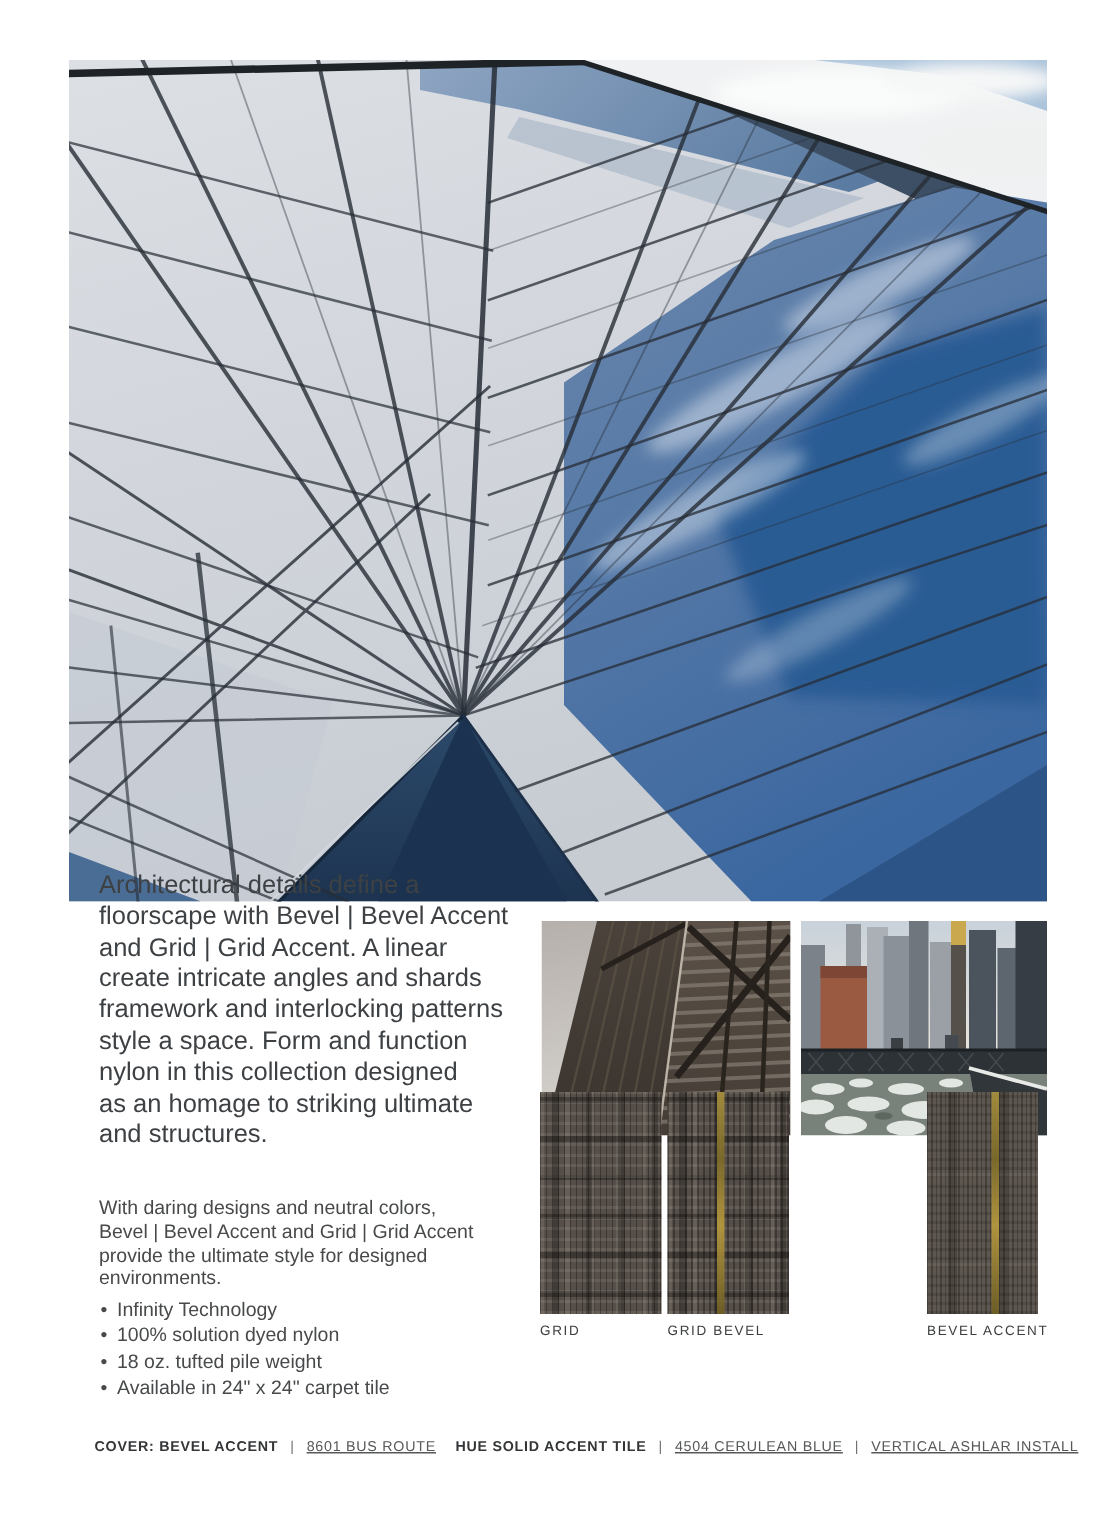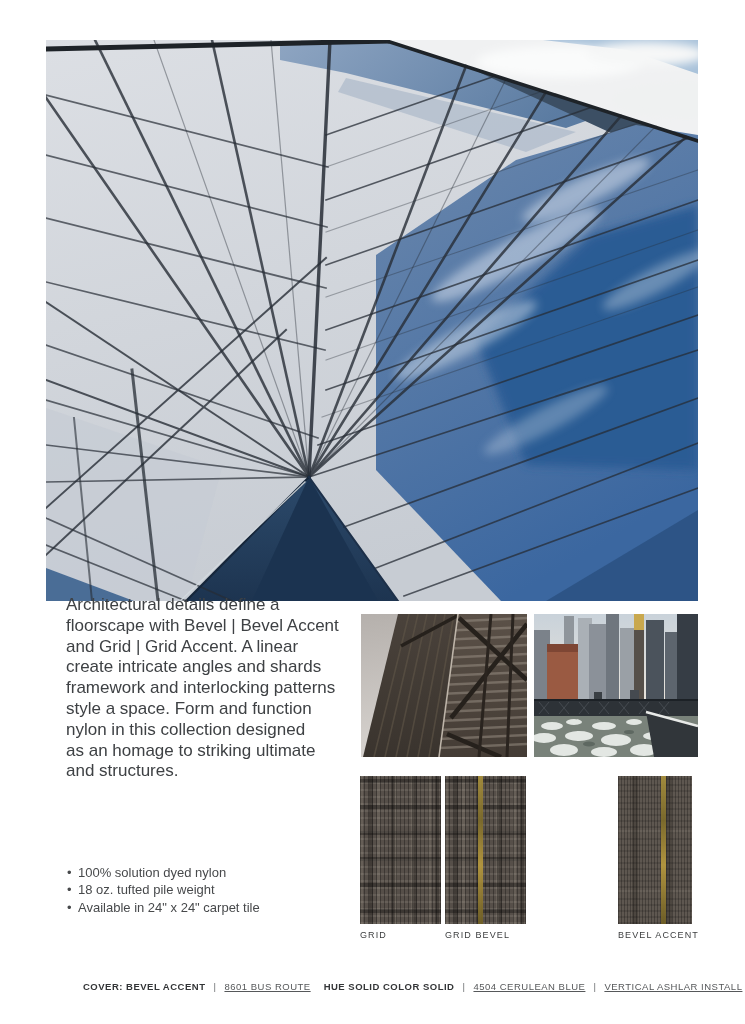--- a/index.html
+++ b/index.html
@@ -1,54 +1,54 @@
 <!DOCTYPE html>
 <html><head>
 <meta charset="utf-8">
 <style>
   html,body{margin:0;padding:0;background:#ffffff;}
   .page{position:relative;width:745px;height:1024px;background:#ffffff;overflow:hidden;
         font-family:"Liberation Sans","DejaVu Sans",sans-serif;}
   .hero{position:absolute;left:46px;top:40px;width:652px;height:561px;}
   .hero svg{display:block;width:100%;height:100%;}
-  .intro{position:absolute;left:66px;top:595px;width:302px;font-size:17px;line-height:20.8px;
+  .intro{position:absolute;left:66px;top:580px;width:302px;font-size:17px;line-height:20.8px;
          color:#3e4144;font-weight:400;}
   .intro div{white-space:nowrap;}
   .bodytext{position:absolute;left:66px;top:797px;width:302px;font-size:13px;line-height:15.8px;
          color:#47494b;}
   .bodytext div{white-space:nowrap;}
   .features{position:absolute;left:66px;top:864px;width:302px;font-size:13px;line-height:17.4px;
          color:#47494b;}
   .feature{position:relative;padding-left:12px;white-space:nowrap;}
   .feature::before{content:"\2022";position:absolute;left:1px;top:0;color:#47494b;}
   .photo{position:absolute;top:614px;height:143px;}
   .photo svg{display:block;width:100%;height:100%;}
   .photo-building{left:361px;width:166px;}
   .photo-skyline{left:534px;width:164px;}
-  .swatch{position:absolute;top:776px;}
+  .swatch{position:absolute;top:728px;}
   .sw1{left:360px;width:81px;} .sw2{left:445px;width:81px;}
   .sw3{left:535px;width:79px;} .sw4{left:618px;width:74px;}
   .swatch .img{position:relative;width:100%;height:148px;overflow:hidden;}
   .tex-grid{background-color:#564f49;background-image:
     repeating-linear-gradient(90deg,rgba(0,0,0,.30) 0 1px,transparent 1px 4px),
     repeating-linear-gradient(90deg,transparent 0 9px,rgba(10,8,6,.28) 9px 13px,transparent 13px 22px),
     repeating-linear-gradient(0deg,rgba(235,228,214,.10) 0 2px,transparent 2px 7px),
     repeating-linear-gradient(0deg,transparent 0 11px,rgba(0,0,0,.30) 11px 15px,transparent 15px 26px),
     repeating-linear-gradient(90deg,rgba(196,186,168,.14) 0 3px,transparent 3px 17px);}
   .tex-bevel{background-color:#5e5750;background-image:
     repeating-linear-gradient(90deg,rgba(0,0,0,.26) 0 1px,transparent 1px 3px),
     repeating-linear-gradient(0deg,rgba(0,0,0,.13) 0 2px,transparent 2px 6px),
     repeating-linear-gradient(90deg,transparent 0 14px,rgba(25,21,16,.25) 14px 20px,transparent 20px 34px),
     repeating-linear-gradient(0deg,transparent 0 30px,rgba(222,212,196,.08) 30px 34px,transparent 34px 60px);}
   .stripe{position:absolute;top:0;bottom:0;width:5px;
     background:linear-gradient(180deg,#a8903c,#7d6b2a 30%,#b89a3e 60%,#6e5e24);opacity:.92;}
   .stripe-ga{left:41%;} .stripe-ba{left:58%;}
   .swatch .label{margin-top:6px;font-size:9px;letter-spacing:1.1px;color:#3b3d3e;white-space:nowrap;}
-  .footer{position:absolute;left:63px;top:981px;width:660px;display:flex;align-items:center;
-          font-size:9.5px;letter-spacing:.5px;white-space:nowrap;margin-left:20px;}
+  .footer{position:absolute;left:63px;top:959px;width:660px;display:flex;align-items:center;
+          font-size:9.5px;letter-spacing:.5px;white-space:nowrap;}
   .fpart{margin-right:8px;}
   .f-bold{color:#333537;font-weight:700;}
   .f-reg{color:#56585a;font-weight:400;text-decoration:underline;}
   .f-sep{color:#6e7173;font-weight:400;}
   .ml6{margin-left:5px;}
 </style>
 </head>
 <body>
 
 <div class="page">
@@ -182,22 +182,29 @@
       <div>floorscape with Bevel | Bevel Accent</div>
       <div>and Grid | Grid Accent. A linear</div>
       <div>create intricate angles and shards</div>
       <div>framework and interlocking patterns</div>
       <div>style a space. Form and function</div>
       <div>nylon in this collection designed</div>
       <div>as an homage to striking ultimate</div>
       <div>and structures.</div>
     </div>
 
+  <div class="bodytext">
+      <div>With daring designs and neutral colors,</div>
+      <div>Bevel | Bevel Accent and Grid | Grid Accent</div>
+      <div>provide the ultimate style for designed</div>
+      <div>environments.</div>
+    </div>
 
   <div class="features">
+      <div class="feature">Infinity Technology</div>
       <div class="feature">100% solution dyed nylon</div>
       <div class="feature">18 oz. tufted pile weight</div>
       <div class="feature">Available in 24" x 24" carpet tile</div>
     </div>
 
   <div class="photo photo-building">
     <svg viewBox="0 0 166 143" preserveAspectRatio="none">
       <defs>
         <linearGradient id="gSky2" x1="0" y1="0" x2="0.2" y2="1">
           <stop offset="0" stop-color="#b5b0ac"></stop>
@@ -348,20 +355,20 @@
     <div class="img tex-bevel">
       <div class="stripe stripe-ba"></div>
     </div>
     <div class="label">BEVEL ACCENT</div>
   </div>
 
   <div class="footer">
     <span class="fpart f-bold">COVER: BEVEL ACCENT</span>
     <span class="fpart f-sep">|</span>
     <span class="fpart f-reg">8601 BUS ROUTE</span>
-    <span class="fpart f-bold ml6">HUE SOLID COLOR SOLID</span>
+    <span class="fpart f-bold ml6">HUE SOLID ACCENT TILE</span>
     <span class="fpart f-sep">|</span>
     <span class="fpart f-reg">4504 CERULEAN BLUE</span>
     <span class="fpart f-sep">|</span>
     <span class="fpart f-reg">VERTICAL ASHLAR INSTALL</span>
   </div>
 
 </div>
 
 </body></html>

